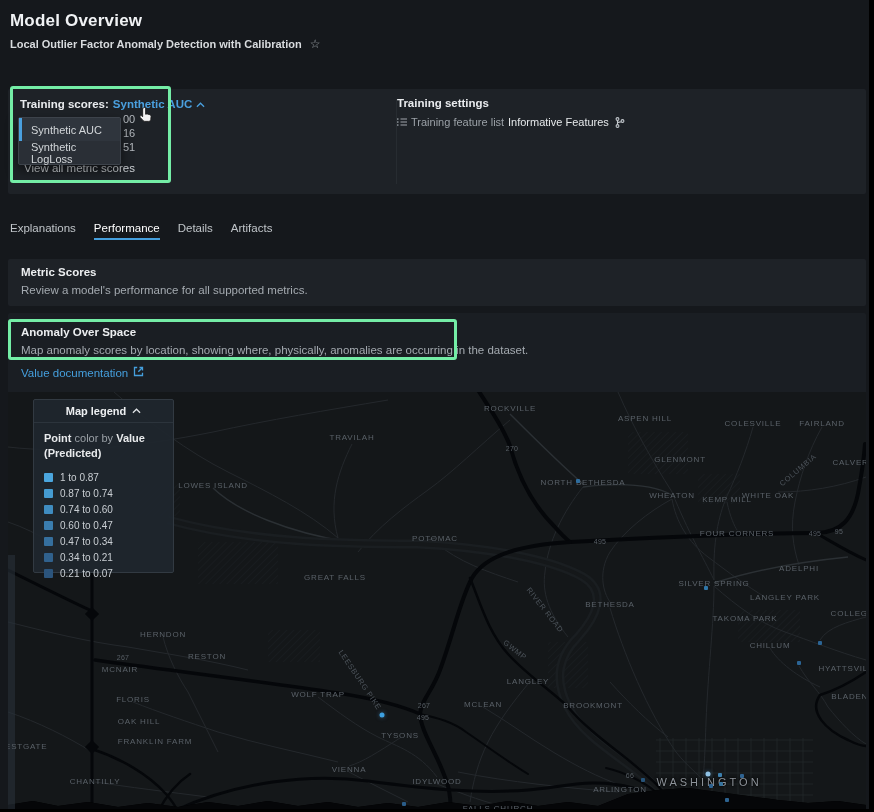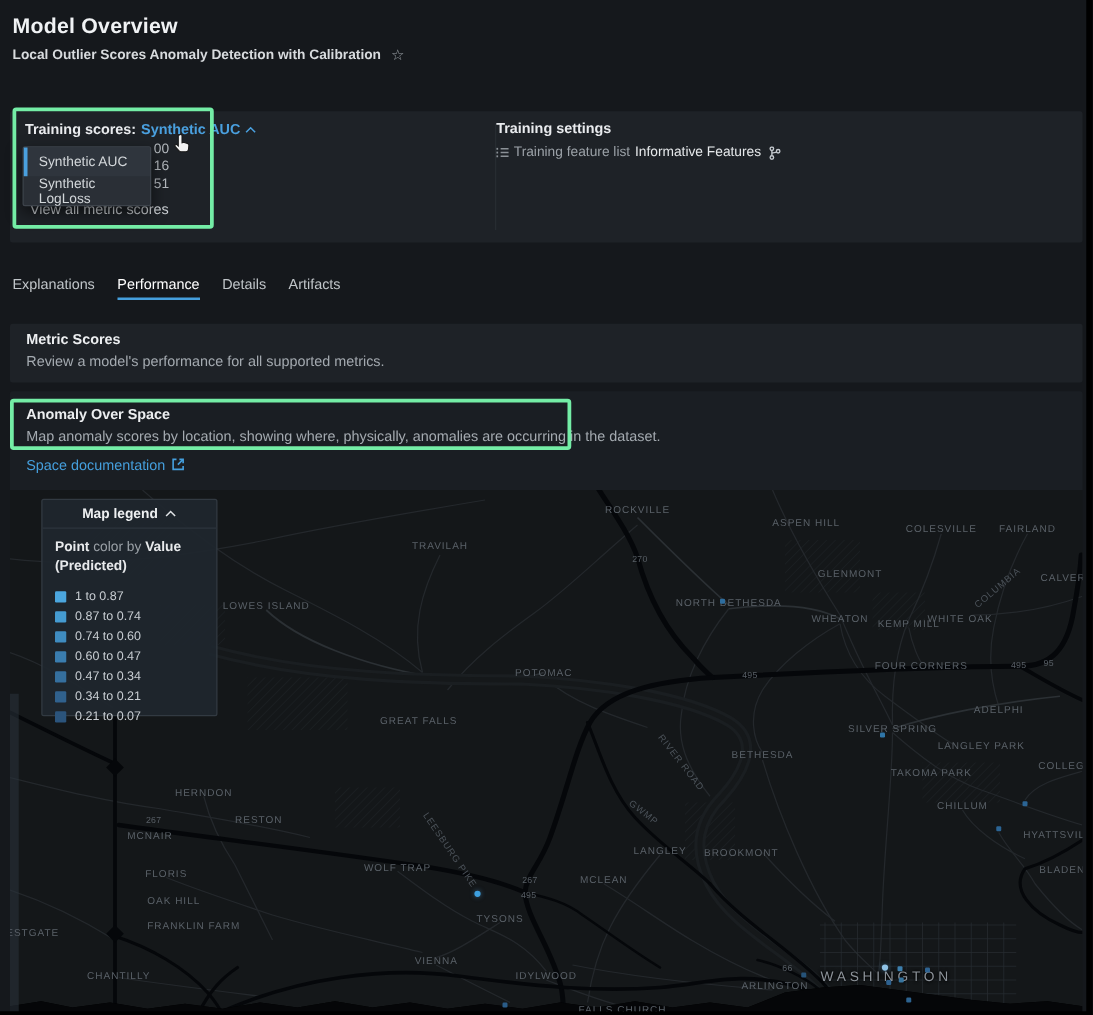--- a/index.html
+++ b/index.html
@@ -80,21 +80,21 @@
   .edge-right { position:absolute; right:0; top:0; width:5px; height:100%; background:#000; z-index:70; }
   .edge-bottom { position:absolute; left:0; bottom:0; width:100%; height:3px; background:#000; z-index:70; }
 </style>
 </head>
 <body>
 
 <div class="page">
 
   <div class="page-title">Model Overview</div>
   <div class="subtitle-row">
-    <span class="subtitle">Local Outlier Scores Anomaly Detection with Calibration</span>
+    <span class="subtitle">Local Outlier Factor Anomaly Detection with Calibration</span>
     <span class="star">☆</span>
   </div>
 
   <div class="card card-training">
     <div class="v-divider"></div>
 
     <div class="ts-label-row">
       <span class="ts-label">Training scores:</span>
       <span class="ts-metric">Synthetic AUC</span>
       <span class="chev">
@@ -167,21 +167,21 @@
     </div>
 
   <div class="card card-metric"></div>
   <div class="sec-title" style="left:21px; top:266px;">Metric Scores</div>
   <div class="sec-desc" style="left:21px; top:284px;">Review a model's performance for all supported metrics.</div>
 
   <div class="card card-anomaly"></div>
   <div class="sec-title" style="left:21px; top:326px; z-index:5;">Anomaly Over Space</div>
   <div class="sec-desc" style="left:21px; top:344px; z-index:5;">Map anomaly scores by location, showing where, physically, anomalies are occurring in the dataset.</div>
   <div class="doc-link">
-    <span>Space documentation</span>
+    <span>Value documentation</span>
     <span>
       <svg width="11" height="11" viewBox="0 0 11 11" fill="none" stroke="#459fdd" stroke-width="1.3">
           <path d="M4.2 1.5H1.5v8h8V6.8"></path>
           <path d="M6.5 1.5h3v3"></path>
           <path d="M9.3 1.7 5.3 5.7"></path>
         </svg>
     </span>
   </div>
 
   <div class="map">
@@ -327,21 +327,21 @@
         <div class="map-label" style="left: 155px; top: 242px;">HERNDON</div>
         <div class="map-label" style="left: 199px; top: 264px;">RESTON</div>
         <div class="map-label shield" style="left: 115px; top: 265px;">267</div>
         <div class="map-label" style="left: 112px; top: 277px;">MCNAIR</div>
         <div class="map-label" style="left: 762px; top: 253px;">CHILLUM</div>
         <div class="map-label road" style="left: 507px; top: 258px; transform: translate(-50%, -50%) rotate(38deg);">GWMP</div>
         <div class="map-label" style="left: 841px; top: 276px;">HYATTSVILLE</div>
         <div class="map-label" style="left: 520px; top: 289px;">LANGLEY</div>
         <div class="map-label road" style="left: 352px; top: 288px; transform: translate(-50%, -50%) rotate(56deg);">LEESBURG PIKE</div>
         <div class="map-label" style="left: 310px; top: 302px;">WOLF TRAP</div>
-        <div class="map-label" style="left: 585px; top: 290px;">BROOKMONT</div>
+        <div class="map-label" style="left: 585px; top: 313px;">BROOKMONT</div>
         <div class="map-label" style="left: 475px; top: 312px;">MCLEAN</div>
         <div class="map-label" style="left: 858px; top: 304px;">BLADENSBURG</div>
         <div class="map-label" style="left: 125px; top: 307px;">FLORIS</div>
         <div class="map-label" style="left: 131px; top: 329px;">OAK HILL</div>
         <div class="map-label shield" style="left: 416px; top: 313px;">267</div>
         <div class="map-label shield" style="left: 415px; top: 325px;">495</div>
         <div class="map-label" style="left: 392px; top: 343px;">TYSONS</div>
         <div class="map-label" style="left: 147px; top: 349px;">FRANKLIN FARM</div>
         <div class="map-label" style="left: 14px; top: 354px;">WESTGATE</div>
         <div class="map-label" style="left: 341px; top: 377px;">VIENNA</div>

